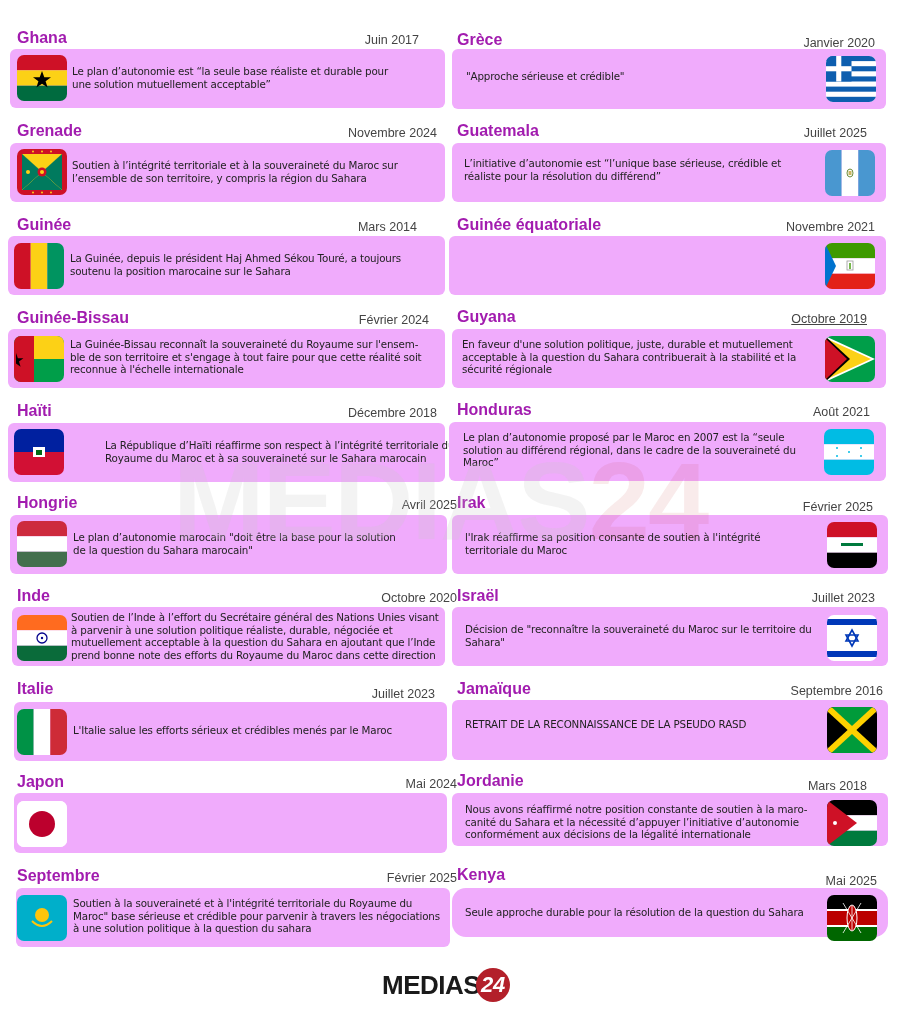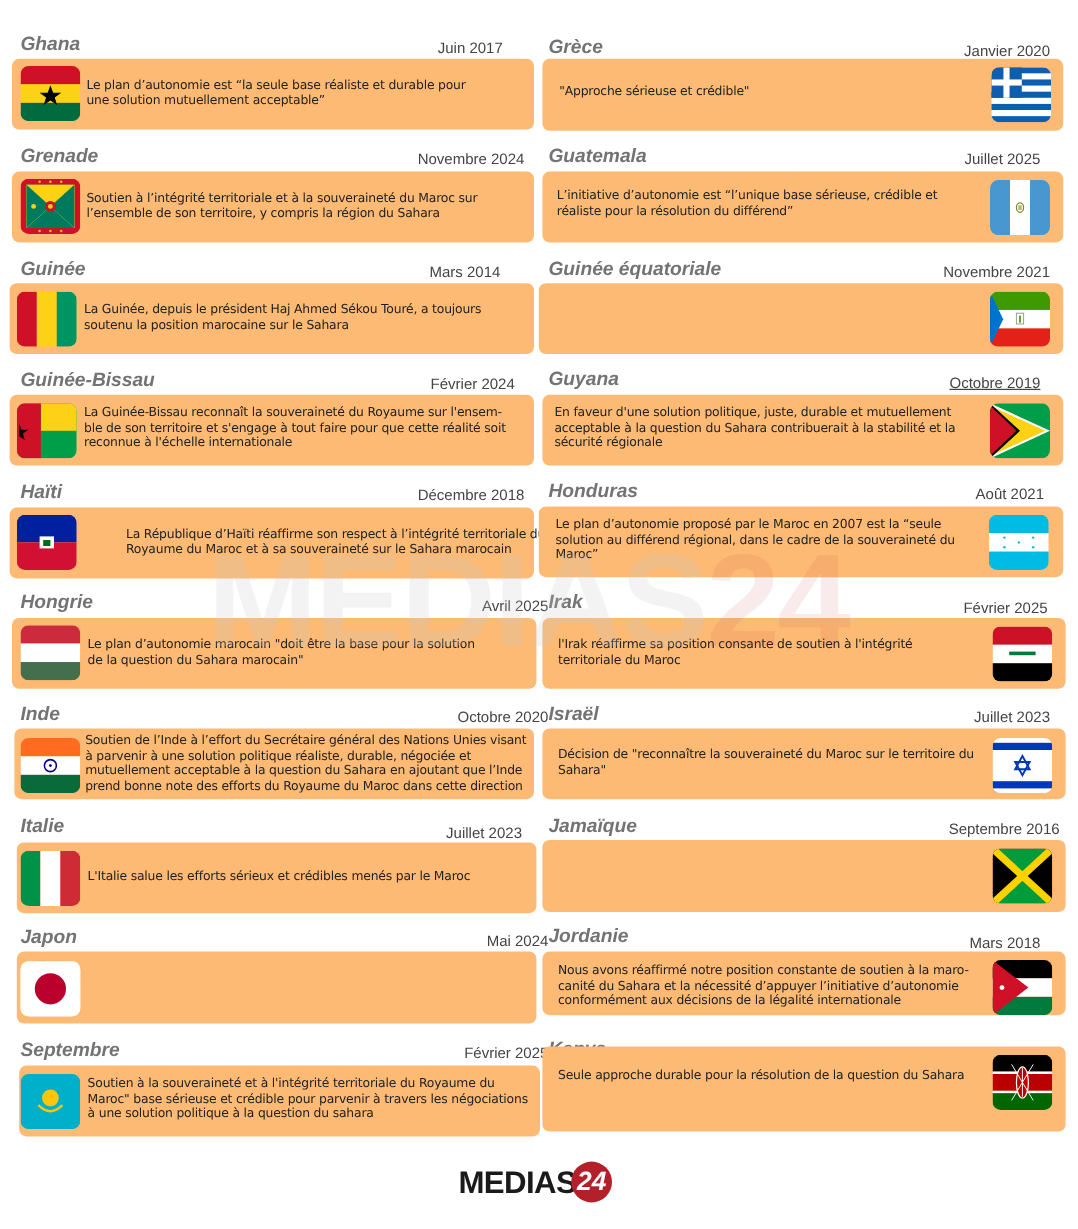--- a/index.html
+++ b/index.html
@@ -11,27 +11,27 @@
     display: flex; align-items: center; justify-content: center;
     font-family: "Liberation Sans", sans-serif; font-weight: bold; font-size: 110px;
     letter-spacing: -2px; color: rgba(200,200,200,0.22); pointer-events: none; z-index: 5;
   }
   .watermark .w24 { color: rgba(200,60,60,0.10); }
 
   .grid { position: absolute; left: 0; top: 0; width: 898px; }
   .entry { position: absolute; }
   .entry .country {
     position: absolute; left: 0; top: 0; font-weight: bold; font-size: 16px;
-    color: #737373; white-space: nowrap; font-style: italic;
+    color: #a21caf; white-space: nowrap;
   }
   .entry .date {
     position: absolute; top: 4px; font-size: 12.5px; color: #444444; white-space: nowrap;
   }
   .entry .card {
-    position: absolute; background: #fdba74; border-radius: 6px;
+    position: absolute; background: #f0abfc; border-radius: 6px;
   }
   .entry .text {
     position: absolute; font-size: 10.3px; line-height: 12.6px; color: #222222;
     font-family: "DejaVu Sans", sans-serif; letter-spacing: -0.15px;
   }
   .flag {
     position: absolute; width: 50px; height: 46px; border-radius: 7px; overflow: hidden;
   }
   .flag svg { width: 100%; height: 100%; display: block; }
 
@@ -359,20 +359,21 @@
     <div class="card" style="left:-5px;top:20px;width:436px;height:60px;">
       <div class="flag" style="left:375px;top:7px;">
         <svg viewBox="0 0 50 46">
             <rect width="50" height="46" fill="#000000"></rect>
             <polygon points="0,0 50,0 25,23" fill="#009b3a"></polygon>
             <polygon points="0,46 50,46 25,23" fill="#009b3a"></polygon>
             <line x1="0" y1="0" x2="50" y2="46" stroke="#fed100" stroke-width="6"></line>
             <line x1="50" y1="0" x2="0" y2="46" stroke="#fed100" stroke-width="6"></line>
           </svg>
       </div>
+      <div class="text" style="left:13px;top:18px;width:350px;">RETRAIT DE LA RECONNAISSANCE DE LA PSEUDO RASD</div>
     </div>
   </div>
 
   <div class="entry" style="left:457px;top:772px;width:428px;height:82px;">
     <span class="country">Jordanie</span>
     <span class="date" style="right:18px;top:7px;">Mars 2018</span>
     <div class="card" style="left:-5px;top:21px;width:436px;height:53px;">
       <div class="flag" style="left:375px;top:7px;">
         <svg viewBox="0 0 50 46">
             <rect width="50" height="15.3" fill="#000000"></rect>
@@ -382,21 +383,21 @@
             <circle cx="8" cy="23" r="2" fill="#ffffff"></circle>
           </svg>
       </div>
       <div class="text" style="left:13px;top:10px;width:355px;">Nous avons réaffirmé notre position constante de soutien à la maro-canité du Sahara et la nécessité d’appuyer l’initiative d’autonomie conformément aux décisions de la légalité internationale</div>
     </div>
   </div>
 
   <div class="entry" style="left:457px;top:866px;width:428px;height:82px;">
     <span class="country">Kenya</span>
     <span class="date" style="right:8px;top:8px;">Mai 2025</span>
-    <div class="card" style="left:-5px;top:6px;width:436px;height:71px;">
+    <div class="card" style="left:-5px;top:22px;width:436px;height:49px;border-radius:14px;">
       <div class="flag" style="left:375px;top:7px;">
         <svg viewBox="0 0 50 46">
             <rect width="50" height="14" fill="#000000"></rect>
             <rect y="14" width="50" height="2" fill="#ffffff"></rect>
             <rect y="16" width="50" height="14" fill="#bb0000"></rect>
             <rect y="30" width="50" height="2" fill="#ffffff"></rect>
             <rect y="32" width="50" height="14" fill="#006600"></rect>
             <ellipse cx="25" cy="23" rx="5" ry="13" fill="#bb0000" stroke="#ffffff" stroke-width="1"></ellipse>
             <line x1="25" y1="11" x2="25" y2="35" stroke="#ffffff" stroke-width="0.8"></line>
             <line x1="16" y1="8" x2="34" y2="38" stroke="#ffffff" stroke-width="0.8"></line>

